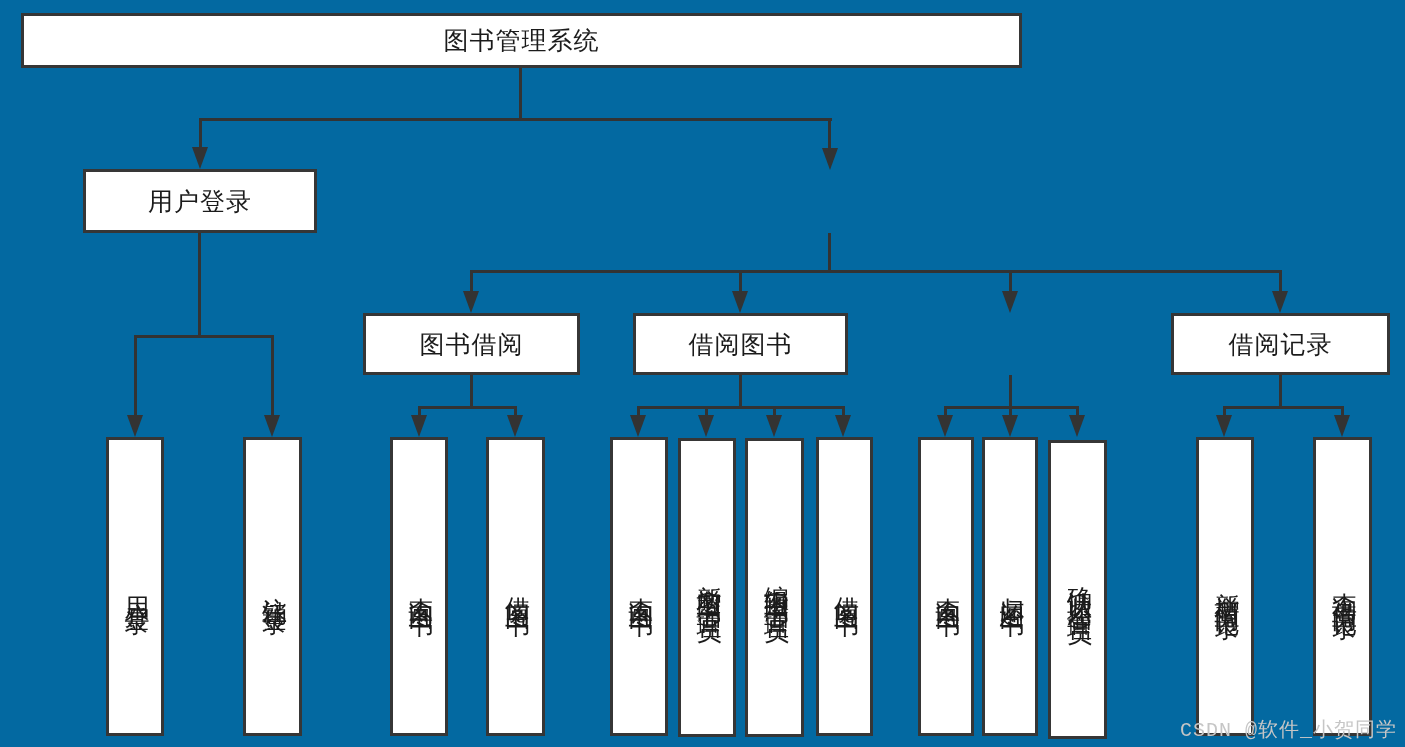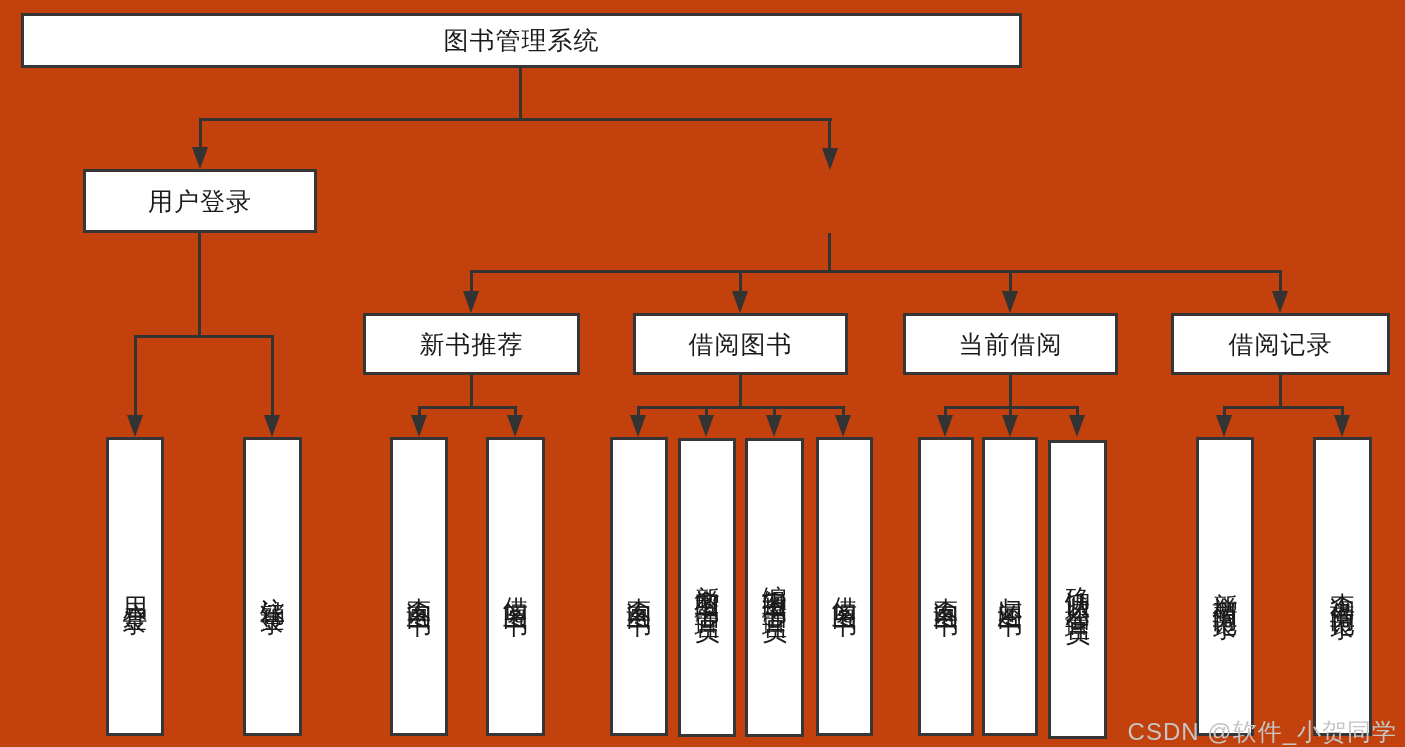--- a/index.html
+++ b/index.html
@@ -1,20 +1,20 @@
 <!DOCTYPE html>
 <html><head>
 <meta charset="utf-8">
 <style>
   html,body{margin:0;padding:0;background:#ffffff;}
   .stage{
     position:relative;
     width:1405px;height:747px;
-    background:#c2410c;
-    font-family:Liberation Sans, sans-serif;
+    background:#0369a1;
+    font-family:Liberation Mono, monospace;
     overflow:hidden;
   }
   .node{
     position:absolute;
     box-sizing:border-box;
     border:3px solid #363636;
     background:#ffffff;
     display:flex;align-items:center;justify-content:center;
     font-size:25px;color:#1b1b1b;
     letter-spacing:1px;
@@ -39,50 +39,47 @@
   .hl{position:absolute;height:3px;background:#333333;z-index:1;}
   .ah{
     position:absolute;width:0;height:0;z-index:1;
     border-left:8px solid transparent;
     border-right:8px solid transparent;
     border-top:22px solid #333333;
   }
   .watermark{
     position:absolute;
     top:716px;right:8px;
-    font-size:24px;color:#c6c6c6;
+    font-size:20px;color:#c6c6c6;
     letter-spacing:1px;
     z-index:3;
   }
 </style>
 </head>
 <body>
 
 <div class="stage">
 
   <div class="node" style="left:21px;top:13px;width:1001px;height:55px;">
     <span>图书管理系统</span>
   </div>
 
   <div class="node" style="left:83px;top:169px;width:234px;height:64px;">
     <span>用户登录</span>
   </div>
 
 
   <div class="node" style="left:363px;top:313px;width:217px;height:62px;">
-    <span>新书推荐</span>
+    <span>图书借阅</span>
   </div>
 
   <div class="node" style="left:633px;top:313px;width:215px;height:62px;">
     <span>借阅图书</span>
   </div>
 
-  <div class="node" style="left:903px;top:313px;width:215px;height:62px;">
-    <span>当前借阅</span>
-  </div>
 
   <div class="node" style="left:1171px;top:313px;width:219px;height:62px;">
     <span>借阅记录</span>
   </div>
 
   <div class="leaf" style="left:106px;top:437px;width:58px;height:299px;">
     <span>用户登录</span>
   </div>
   <div class="leaf" style="left:243px;top:437px;width:59px;height:299px;">
     <span>注销登录</span>

